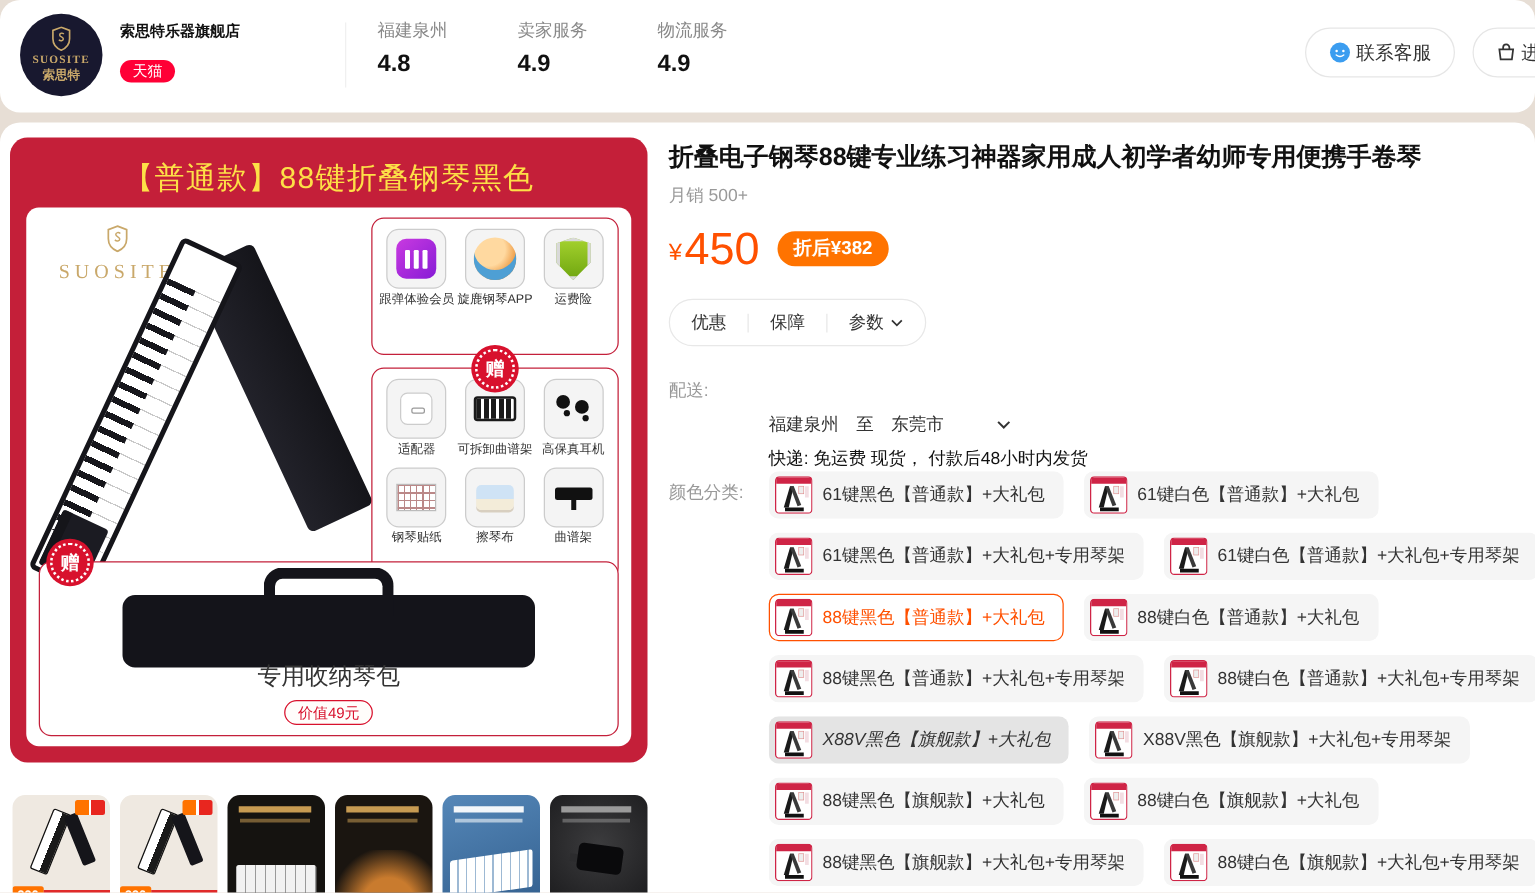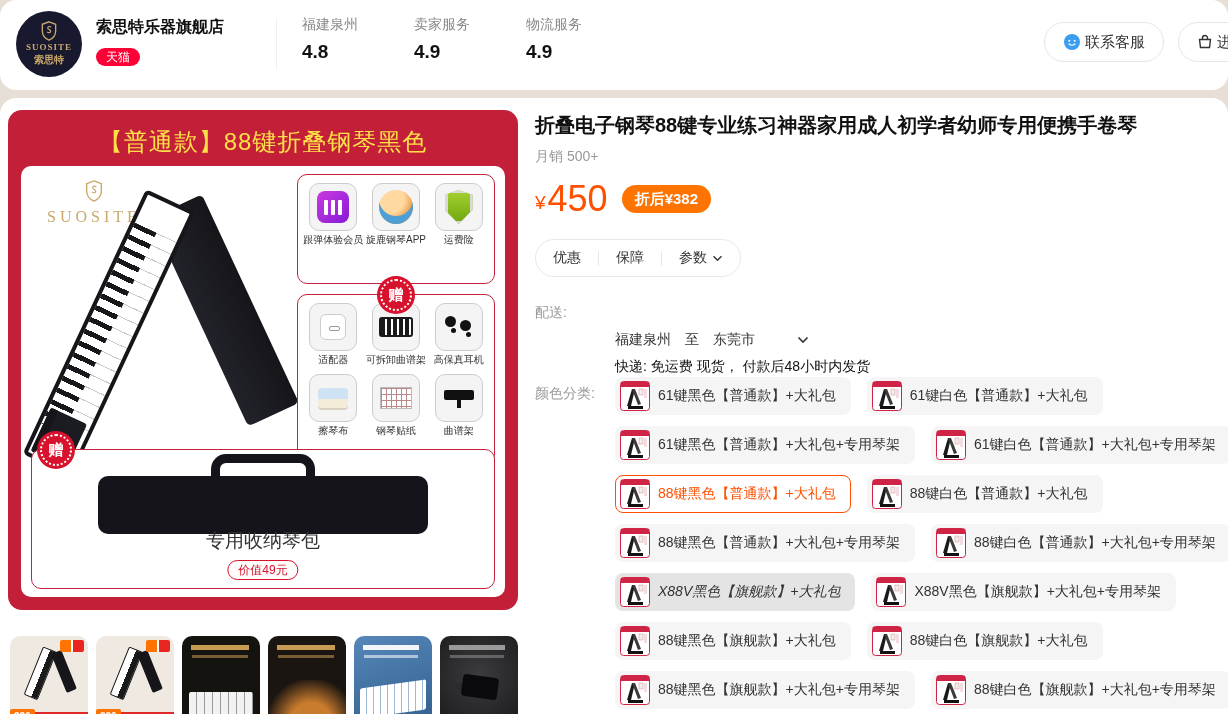--- a/index.html
+++ b/index.html
@@ -6,21 +6,21 @@
   html,body { width:1228px; height:714px; overflow:hidden; }
   body { background:#e7ded5; font-family:"Liberation Sans","DejaVu Sans",sans-serif; color:#111; }
   .viewport { position:relative; width:1228px; height:714px; overflow:hidden; }
 
   
   .header-card { position:absolute; left:0; top:0; width:1228px; height:90px; background:#fff; border-radius:16px; }
   .logo { position:absolute; left:16px; top:11px; width:66px; height:66px; border-radius:50%; background:#18182f;
           display:flex; flex-direction:column; align-items:center; justify-content:center; gap:1px; }
   .logo .en { font-family:"Liberation Serif","DejaVu Serif",serif; font-size:9px; letter-spacing:1px; color:#c9a86a; font-weight:bold; }
   .logo .cn { font-size:10px; color:#c9a86a; font-weight:bold; }
-  .store-name { position:absolute; left:96px; top:17px; font-size:16px; font-weight:bold; color:#111; }
+  .store-name { position:absolute; left:96px; top:17px; font-size:12px; font-weight:bold; color:#111; }
   .tmall-badge { position:absolute; left:96px; top:48px; background:#ff0036; color:#fff; font-size:12px; line-height:18px; padding:0 10px; border-radius:10px; }
   .hdr-divider { position:absolute; left:276px; top:18px; width:1px; height:52px; background:#f0f0f0; }
   .rating { position:absolute; top:16px; }
   .rating .lb { font-size:14px; color:#888; }
   .rating .vl { font-size:19px; font-weight:bold; color:#111; margin-top:7px; }
   .r1{left:302px;} .r2{left:414px;} .r3{left:526px;}
   .hdr-btn { position:absolute; top:22px; height:40px; border:1px solid #e6e6e6; background:#fff; border-radius:20px;
              display:flex; align-items:center; gap:4px; padding:0 18px; font-size:15px; color:#333; cursor:pointer; }
   .btn-contact { left:1044px; }
   .btn-shop { left:1178px; width:110px; }
@@ -261,29 +261,29 @@
             <div class="tile">
               <div class="tile-ic">
                   <span class="ic-ear"></span>
                 </div>
               <div class="tl">高保真耳机</div>
             </div>
           </div>
           <div class="tilerow" style="margin-top:7px;">
             <div class="tile">
               <div class="tile-ic">
+                  <span class="ic-stick"></span>
+                </div>
+              <div class="tl">钢琴贴纸</div>
+            </div>
+            <div class="tile">
+              <div class="tile-ic">
                   <span class="ic-cloth"></span>
                 </div>
               <div class="tl">擦琴布</div>
-            </div>
-            <div class="tile">
-              <div class="tile-ic">
-                  <span class="ic-stick"></span>
-                </div>
-              <div class="tl">钢琴贴纸</div>
             </div>
             <div class="tile">
               <div class="tile-ic">
                   <span class="ic-stand"></span>
                 </div>
               <div class="tl">曲谱架</div>
             </div>
           </div>
         </div>
 

